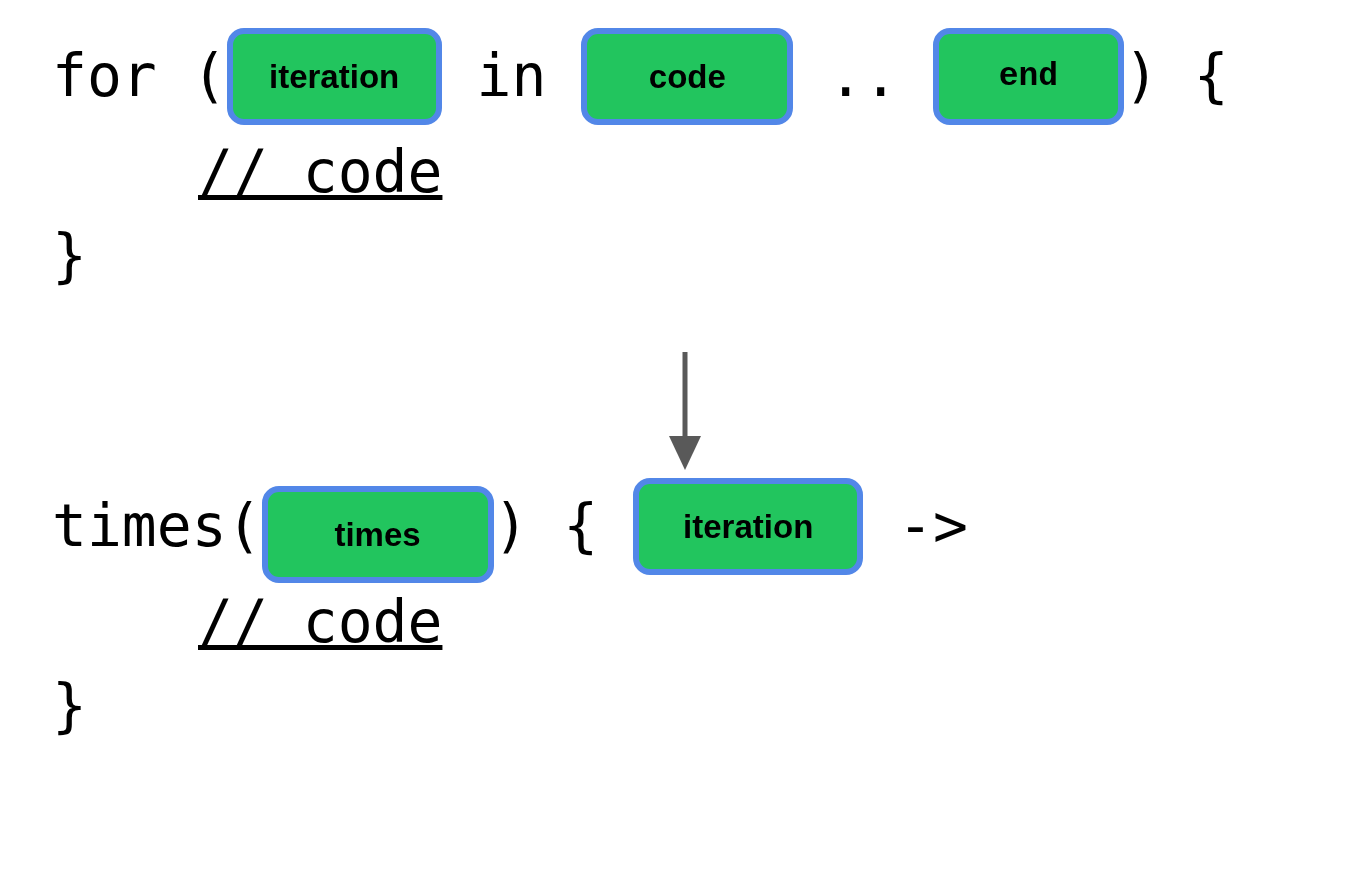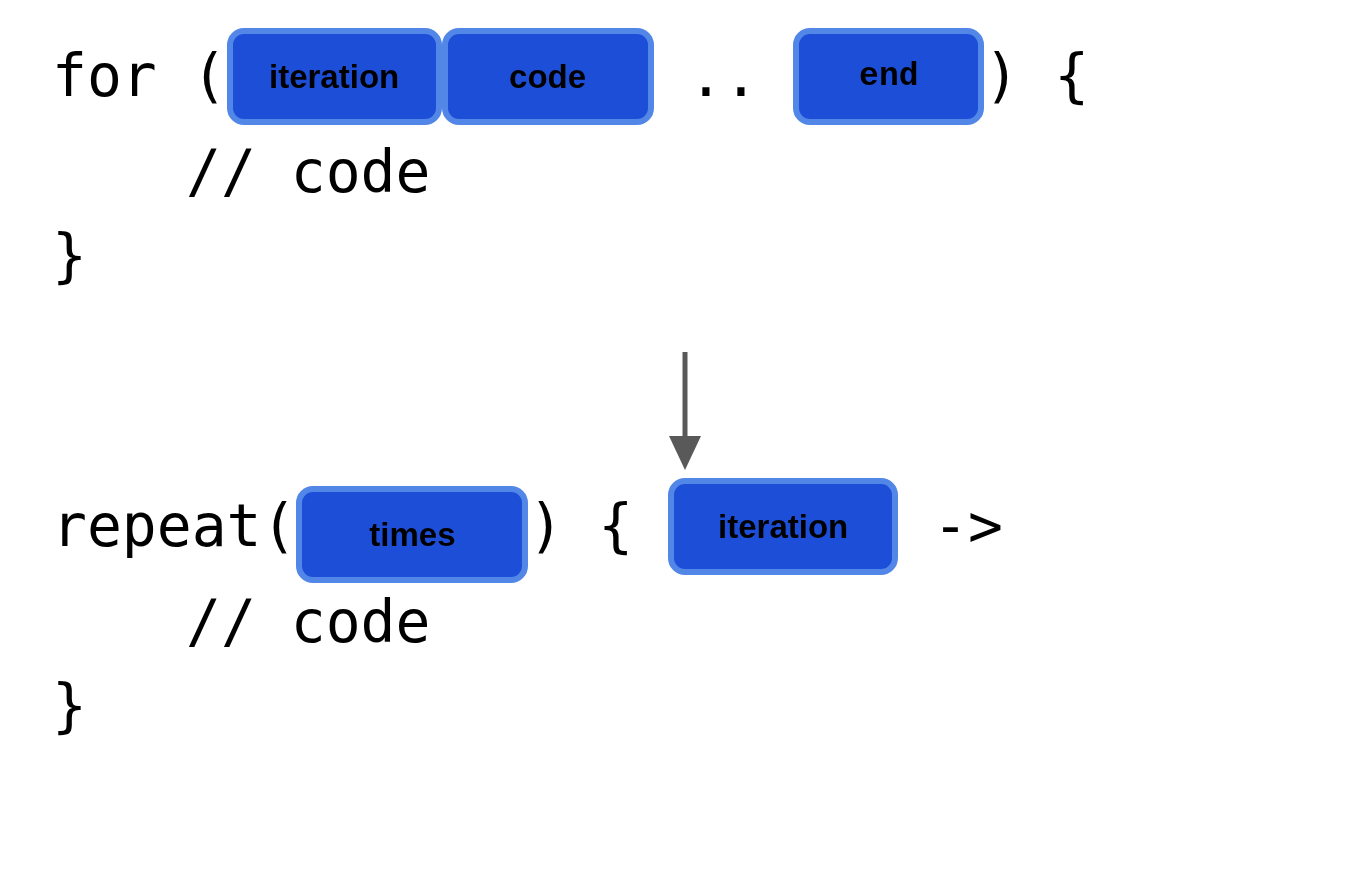--- a/index.html
+++ b/index.html
@@ -42,31 +42,31 @@
   .code-text {
     font-family: "DejaVu Sans Mono", monospace;
     font-size: 58px;
     line-height: 1;
     color: #000000;
     letter-spacing: 0px;
     white-space: pre;
     text-align: right;
   }
 
-  .code-line.indent { padding-left: 40px; }
+  .code-line.indent { padding-left: 52px; text-decoration: underline; }
 
   
   .token {
     display: inline-flex;
     align-items: center;
     justify-content: center;
     box-sizing: border-box;
     border: 6px solid #5287e8;
     border-radius: 17px;
-    background: #1d4ed8;
+    background: #22c55e;
     height: 97px;
     padding: 0 18px;
     font-family: "Liberation Sans", "DejaVu Sans", sans-serif;
     font-weight: 700;
     font-size: 33px;
     color: #000000;
     line-height: 1;
   }
   .token.w-iteration { min-width: 215px; }
   .token.w-start     { min-width: 212px; }
@@ -87,20 +87,21 @@
 </head>
 <body>
 
 <div class="canvas">
 
   <div class="code-block" id="code-block-before">
 
     <div class="code-line">
       <span class="code-text">for (</span>
       <span class="token w-iteration">iteration</span>
+      <span class="code-text"> in </span>
       <span class="token w-start">code</span>
       <span class="code-text"> .. </span>
       <span class="token w-end">end</span>
       <span class="code-text">) {</span>
     </div>
 
     <div class="code-line indent tight">
       <span class="code-text" style="padding-left:146px">// code</span>
     </div>
 
@@ -113,21 +114,21 @@
   <div class="arrow-wrap">
     <svg class="arrow-svg" width="60" height="120" viewBox="0 0 60 120" xmlns="http://www.w3.org/2000/svg">
       <line x1="30" y1="0" x2="30" y2="88" stroke="#595959" stroke-width="5"></line>
       <polygon points="30,118 14,84 46,84" fill="#595959"></polygon>
     </svg>
   </div>
 
   <div class="code-block" id="code-block-after">
 
     <div class="code-line">
-      <span class="code-text">repeat(</span>
+      <span class="code-text">times(</span>
       <span class="token w-times">times</span>
       <span class="code-text">) { </span>
       <span class="token w-iteration2">iteration</span>
       <span class="code-text"> -&gt;</span>
     </div>
 
     <div class="code-line indent tight">
       <span class="code-text" style="padding-left:146px">// code</span>
     </div>
 

